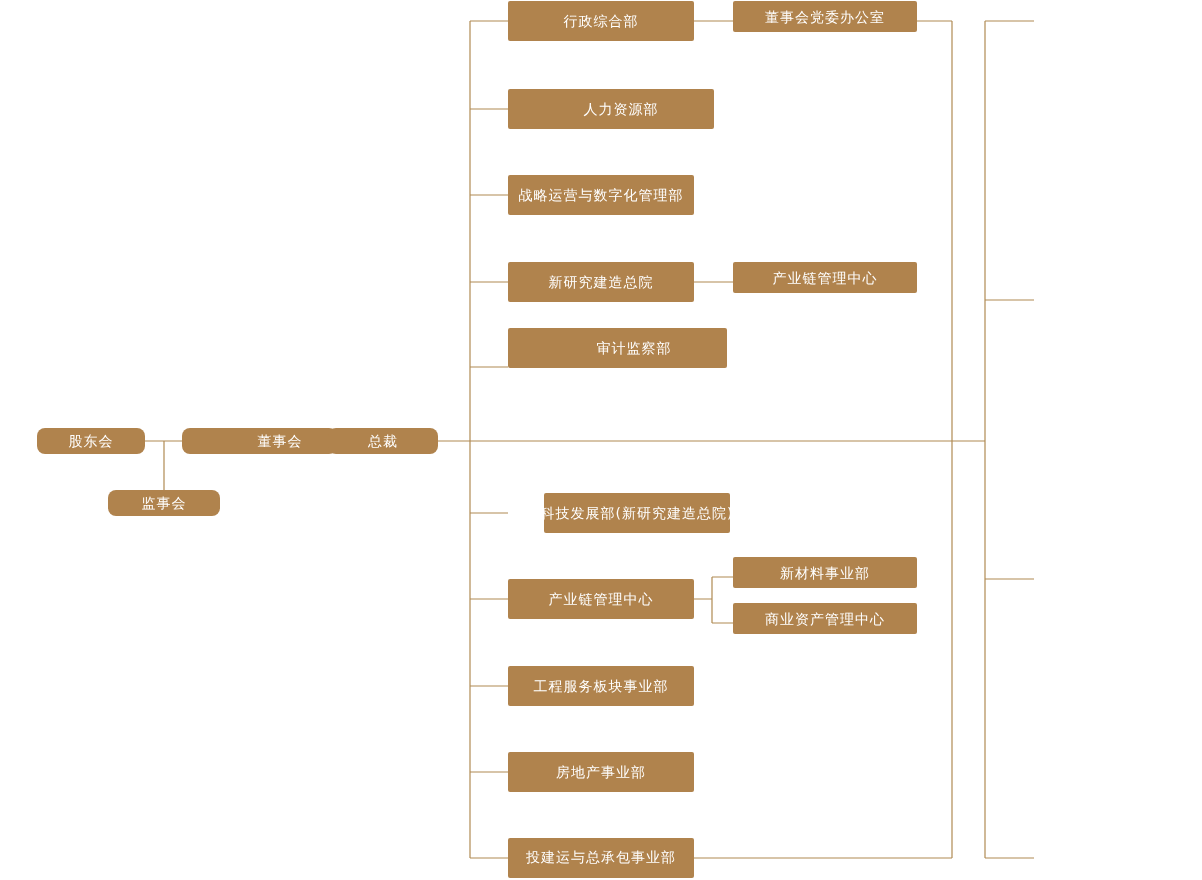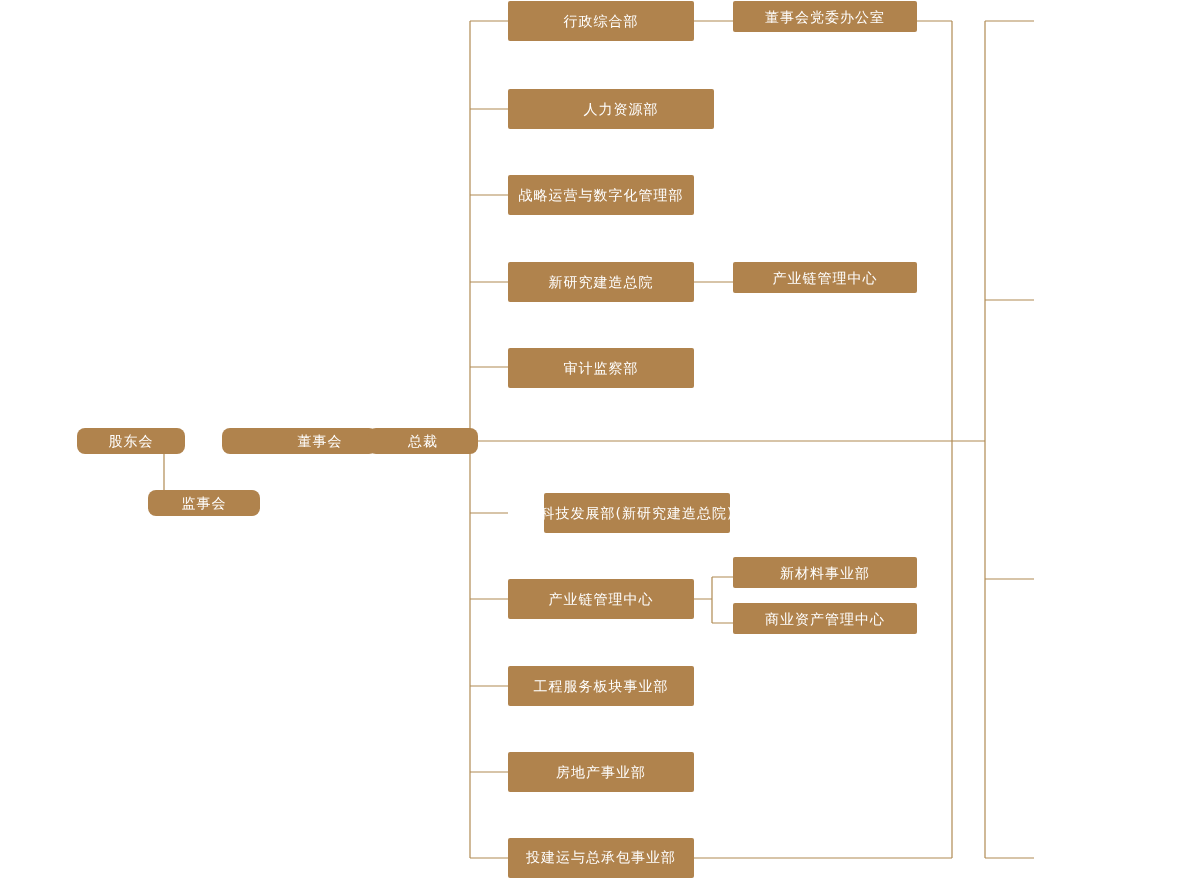--- a/index.html
+++ b/index.html
@@ -29,36 +29,36 @@
     border-radius: 2px;
     display: flex;
     align-items: center;
     justify-content: center;
     font-size: 14px;
     line-height: 1;
     white-space: nowrap;
     letter-spacing: 1px;
   }
   
-  .node.small { height: 26px; border-radius: 8px; margin-left: 40px; }
+  .node.small { height: 26px; border-radius: 8px; }
   
   .node.dept { width: 186px; height: 40px; left: 508px; }
   .node.office { width: 184px; height: 31px; left: 733px; }
 
   
   .n-shareholders { left: 37px;  top: 428px; width: 108px; }
   .n-board        { left: 182px; top: 428px; width: 114px; padding-left: 41px; }
   .n-president    { left: 328px; top: 428px; width: 110px; }
   .n-supervisory  { left: 108px; top: 490px; width: 112px; }
 
   .n-dept-0 { top: 1px; }
   .n-dept-1 { top: 89px; padding-left: 20px; }
   .n-dept-2 { top: 175px; }
   .n-dept-3 { top: 262px; }
-  .n-dept-4 { top: 348px; }
+  .n-dept-4 { top: 328px; padding-left: 33px; }
   .n-dept-5 { top: 493px; margin-left: 36px; }
   .n-dept-6 { top: 579px; }
   .n-dept-7 { top: 666px; }
   .n-dept-8 { top: 752px; }
   .n-dept-9 { top: 838px; font-family: Liberation Serif, serif; }
 
   .n-office-0 { top: 1px; }
   .n-office-1 { top: 262px; }
   .n-office-2 { top: 557px; }
   .n-office-3 { top: 603px; }

